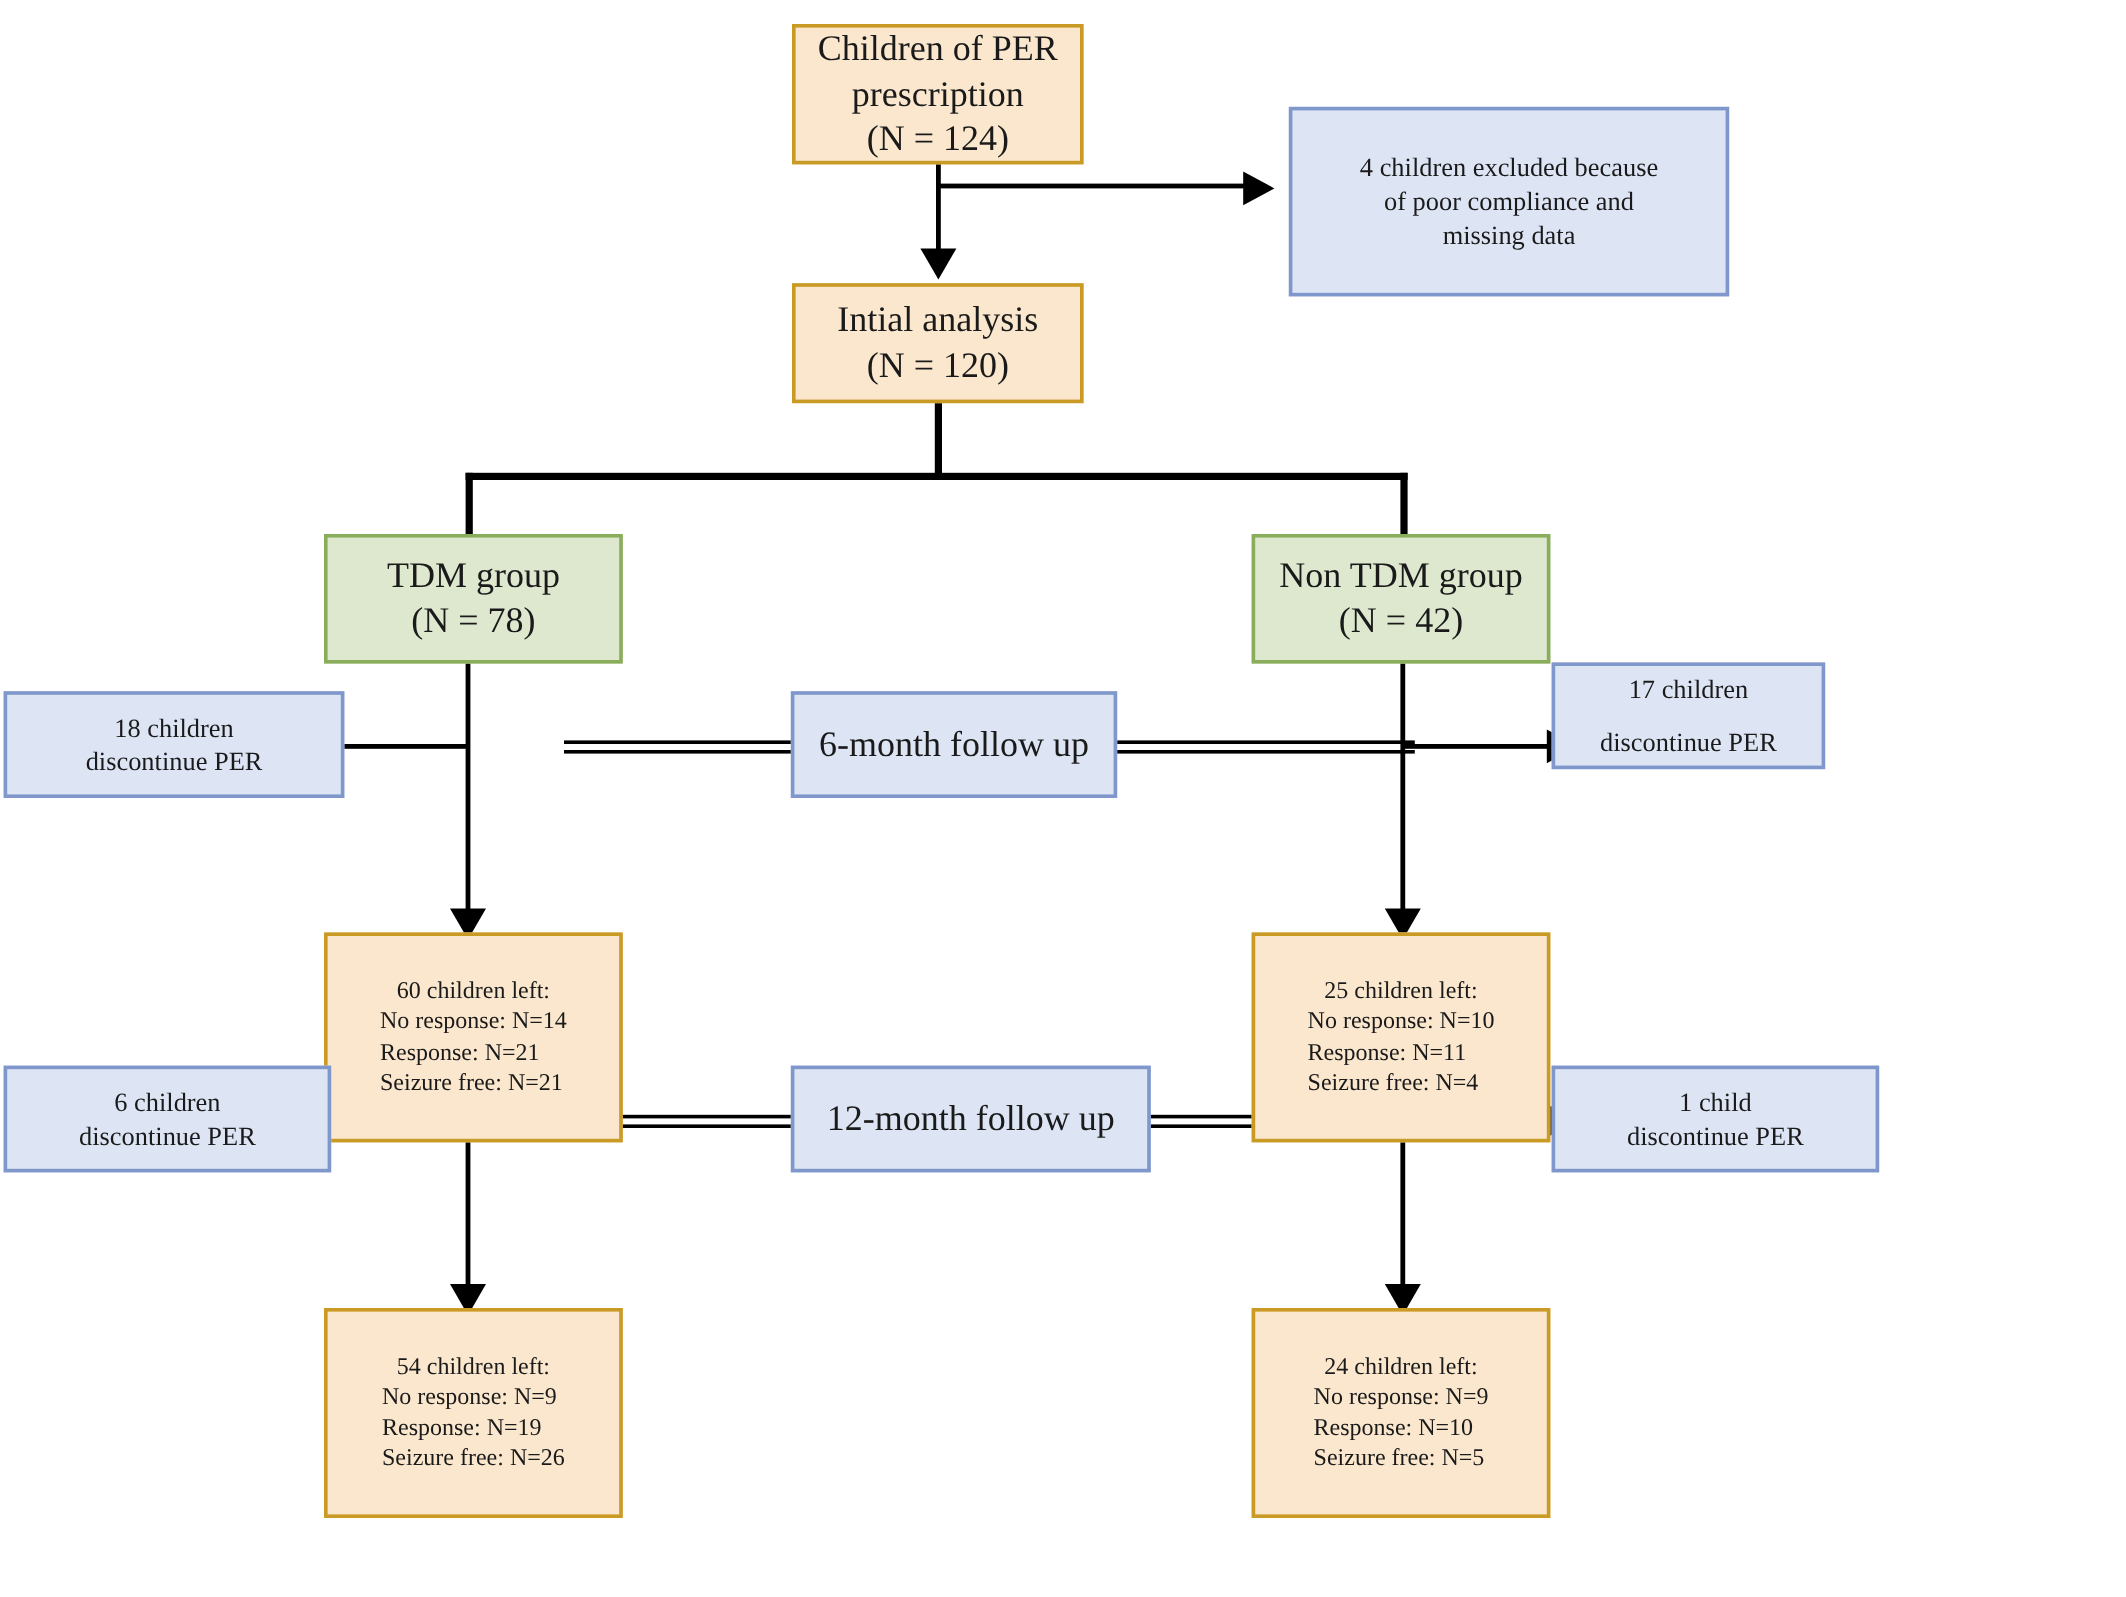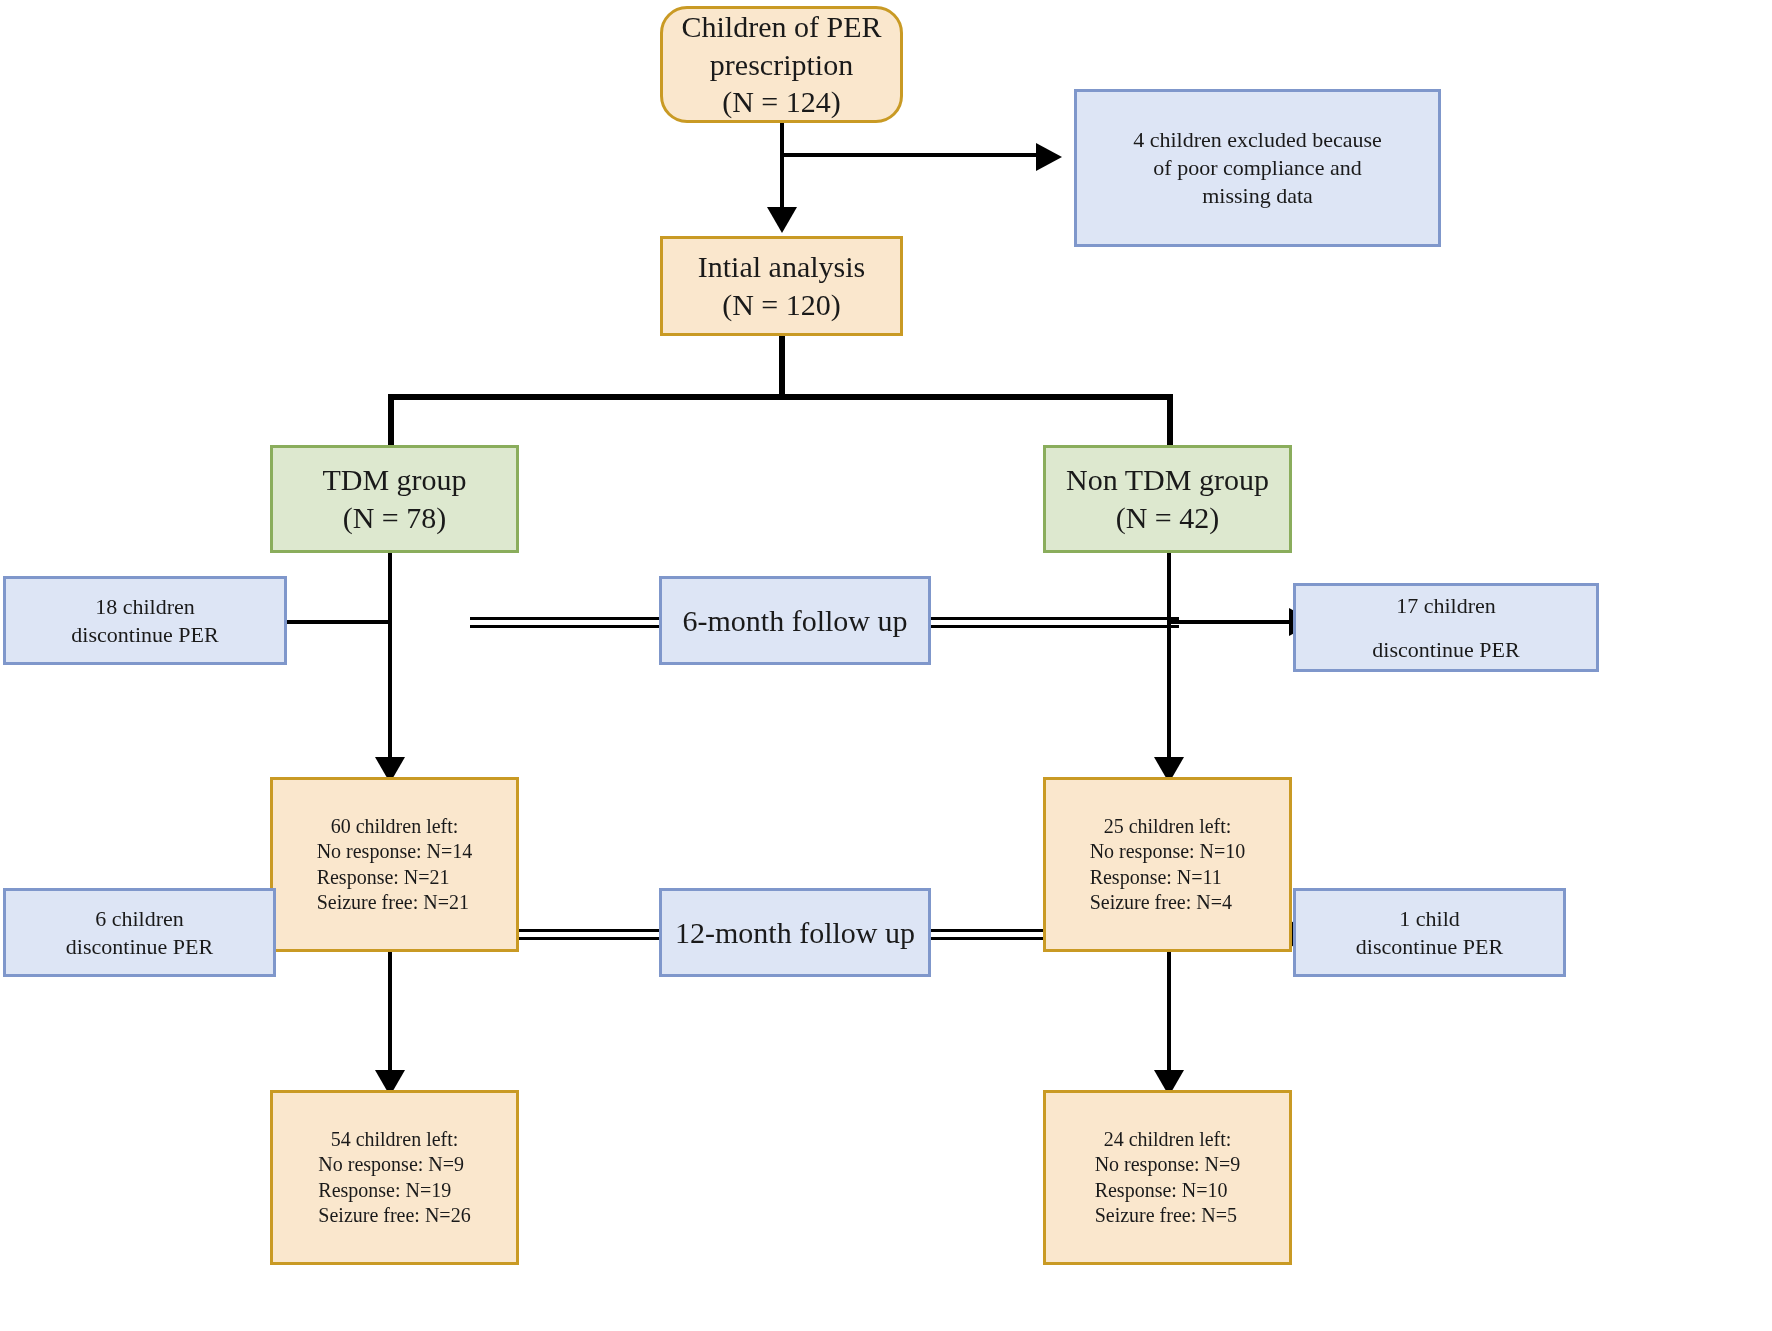--- a/index.html
+++ b/index.html
@@ -142,21 +142,21 @@
   <div class="arrow left" style="left:246px; top:920px;"></div>
 
   <div class="ln-v" style="left:1167px; top:860px; height:235px;"></div>
   <div class="arrow down" style="left:1154px; top:1070px;"></div>
   <div class="ln-h" style="left:1169px; top:932px; width:124px;"></div>
   <div class="arrow right" style="left:1289px; top:920px;"></div>
 
   <div class="rail" style="left:470px; top:929px; width:190px;"></div>
   <div class="rail" style="left:929px; top:929px; width:250px;"></div>
 
-  <div class="node tan fs-30" style="left:660px; top:6px; width:243px; height:117px;border-radius:27px;">
+  <div class="node tan fs-30" style="left:660px; top:20px; width:243px; height:117px;">
     <span class="ln">Children of PER</span>
     <span class="ln">prescription</span>
     <span class="ln">(N = 124)</span>
   </div>
 
   <div class="node blue fs-29" style="left:1074px; top:89px; width:367px; height:158px;">
     <span class="ln">4 children excluded because</span>
     <span class="ln">of poor compliance and</span>
     <span class="ln">missing data</span>
   </div>
@@ -178,21 +178,21 @@
 
   <div class="node blue fs-29" style="left:3px; top:576px; width:284px; height:89px;">
     <span class="ln">18 children</span>
     <span class="ln">discontinue PER</span>
   </div>
 
   <div class="node blue fs-30" style="left:659px; top:576px; width:272px; height:89px;">
     <span class="ln">6-month follow up</span>
   </div>
 
-  <div class="node blue fs-29" style="left:1293px; top:583px; width:306px; height:89px;gap:16px;">
+  <div class="node blue fs-29" style="left:1293px; top:552px; width:228px; height:89px;gap:16px;">
     <span class="ln">17 children</span>
     <span class="ln">discontinue PER</span>
   </div>
 
   <div class="node tan outcome fs-28" style="left: 270px; top: 777px; width: 249px; height: 175px;">
     <div class="inner">
       <span class="ln center">60 children left:</span>
       <span class="ln">No response: N=14</span>
       <span class="ln">Response: N=21</span>
       <span class="ln">Seizure free: N=21</span>
@@ -206,21 +206,21 @@
       <span class="ln">Response: N=11</span>
       <span class="ln">Seizure free: N=4</span>
     </div>
   </div>
 
   <div class="node blue fs-29" style="left:3px; top:888px; width:273px; height:89px;">
     <span class="ln">6 children</span>
     <span class="ln">discontinue PER</span>
   </div>
 
-  <div class="node blue fs-30" style="left:659px; top:888px; width:272px; height:89px;">
+  <div class="node blue fs-30" style="left:659px; top:888px; width:300px; height:89px;">
     <span class="ln">12-month follow up</span>
   </div>
 
   <div class="node blue fs-29" style="left:1293px; top:888px; width:273px; height:89px;">
     <span class="ln">1 child</span>
     <span class="ln">discontinue PER</span>
   </div>
 
   <div class="node tan outcome fs-28" style="left: 270px; top: 1090px; width: 249px; height: 175px;">
     <div class="inner">

